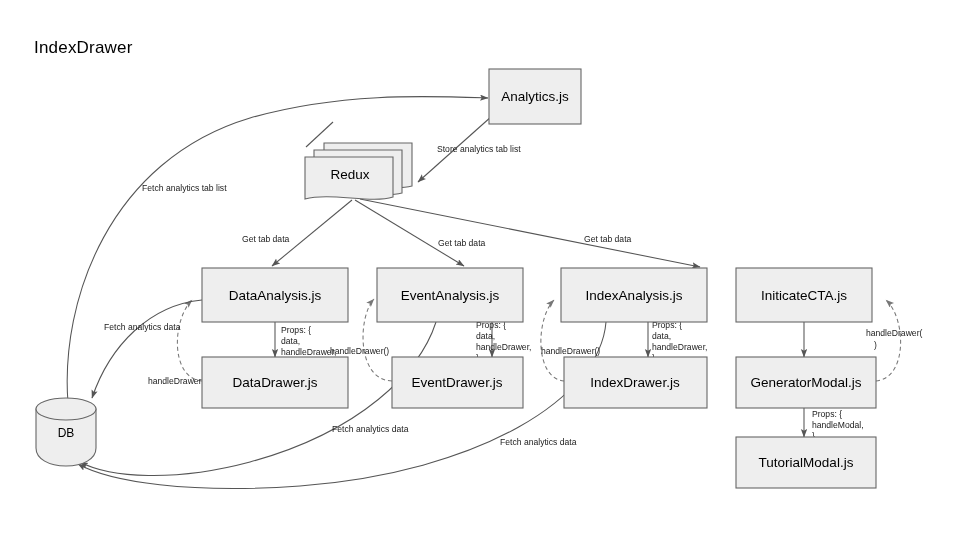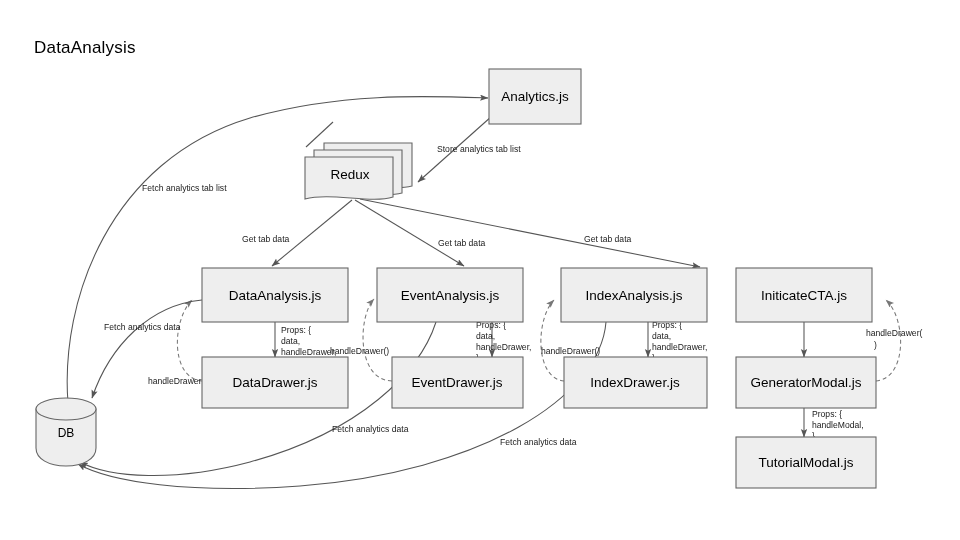--- a/index.html
+++ b/index.html
@@ -71,21 +71,21 @@
     font-size: 8.6px;
     fill: #1a1a1a;
     dominant-baseline: middle;
   }
 </style>
 </head>
 <body>
 
 <div id="canvas">
 
-  <div class="page-title">DataAnalysis</div>
+  <div class="page-title">IndexDrawer</div>
 
   <svg class="diagram" viewBox="0 0 960 540">
     <defs>
       <marker id="arrow" markerWidth="9" markerHeight="9" refX="7.6" refY="3" orient="auto" markerUnits="strokeWidth">
         <path d="M0,0 L8,3 L0,6 L1.6,3 z" fill="#555555"></path>
       </marker>
       <marker id="arrowd" markerWidth="9" markerHeight="9" refX="7.6" refY="3" orient="auto" markerUnits="strokeWidth">
         <path d="M0,0 L8,3 L0,6 L1.6,3 z" fill="#777777"></path>
       </marker>
     </defs>

